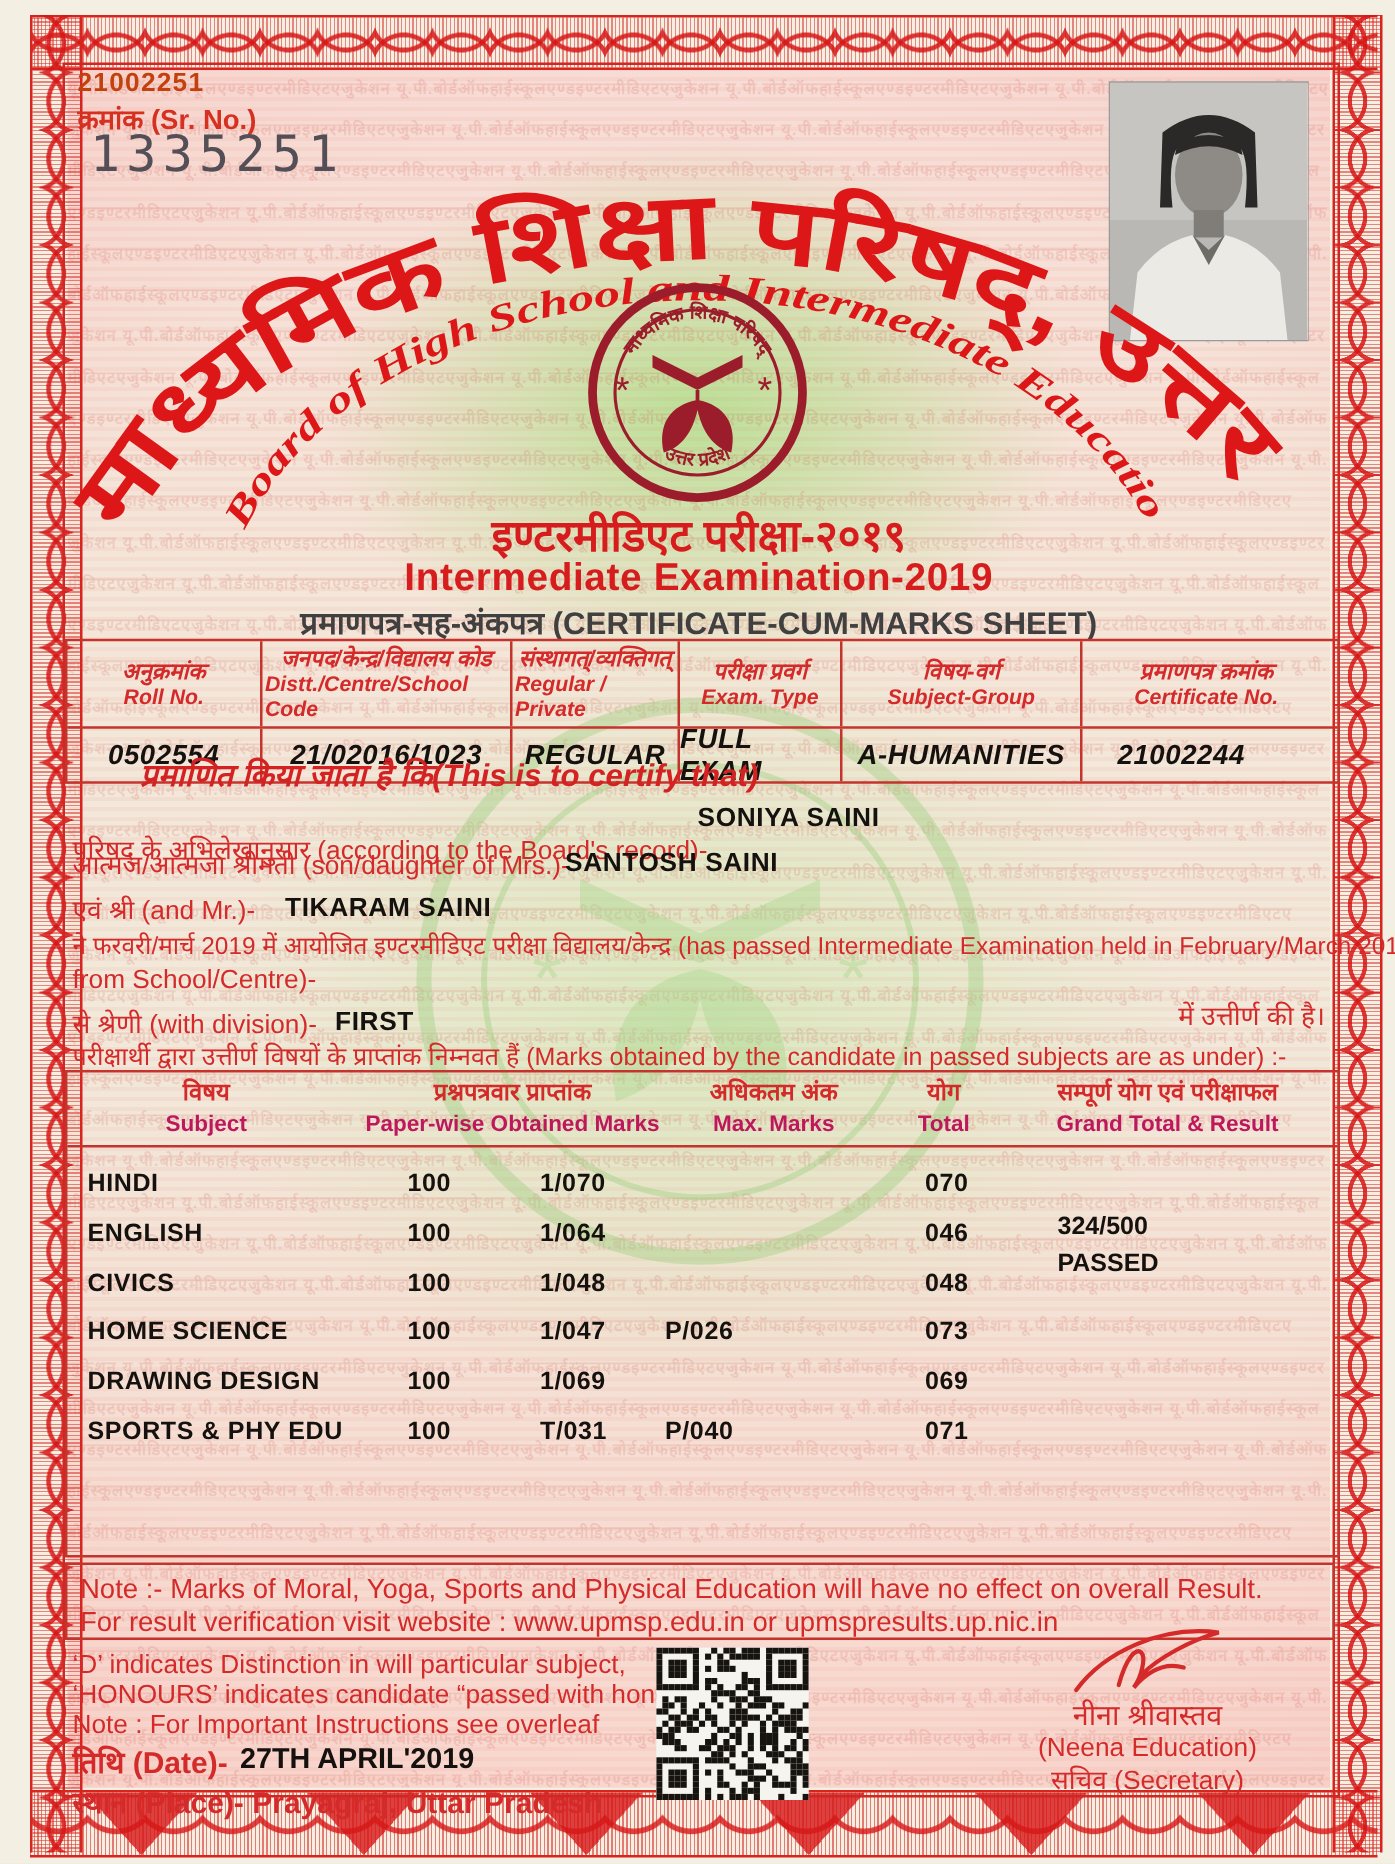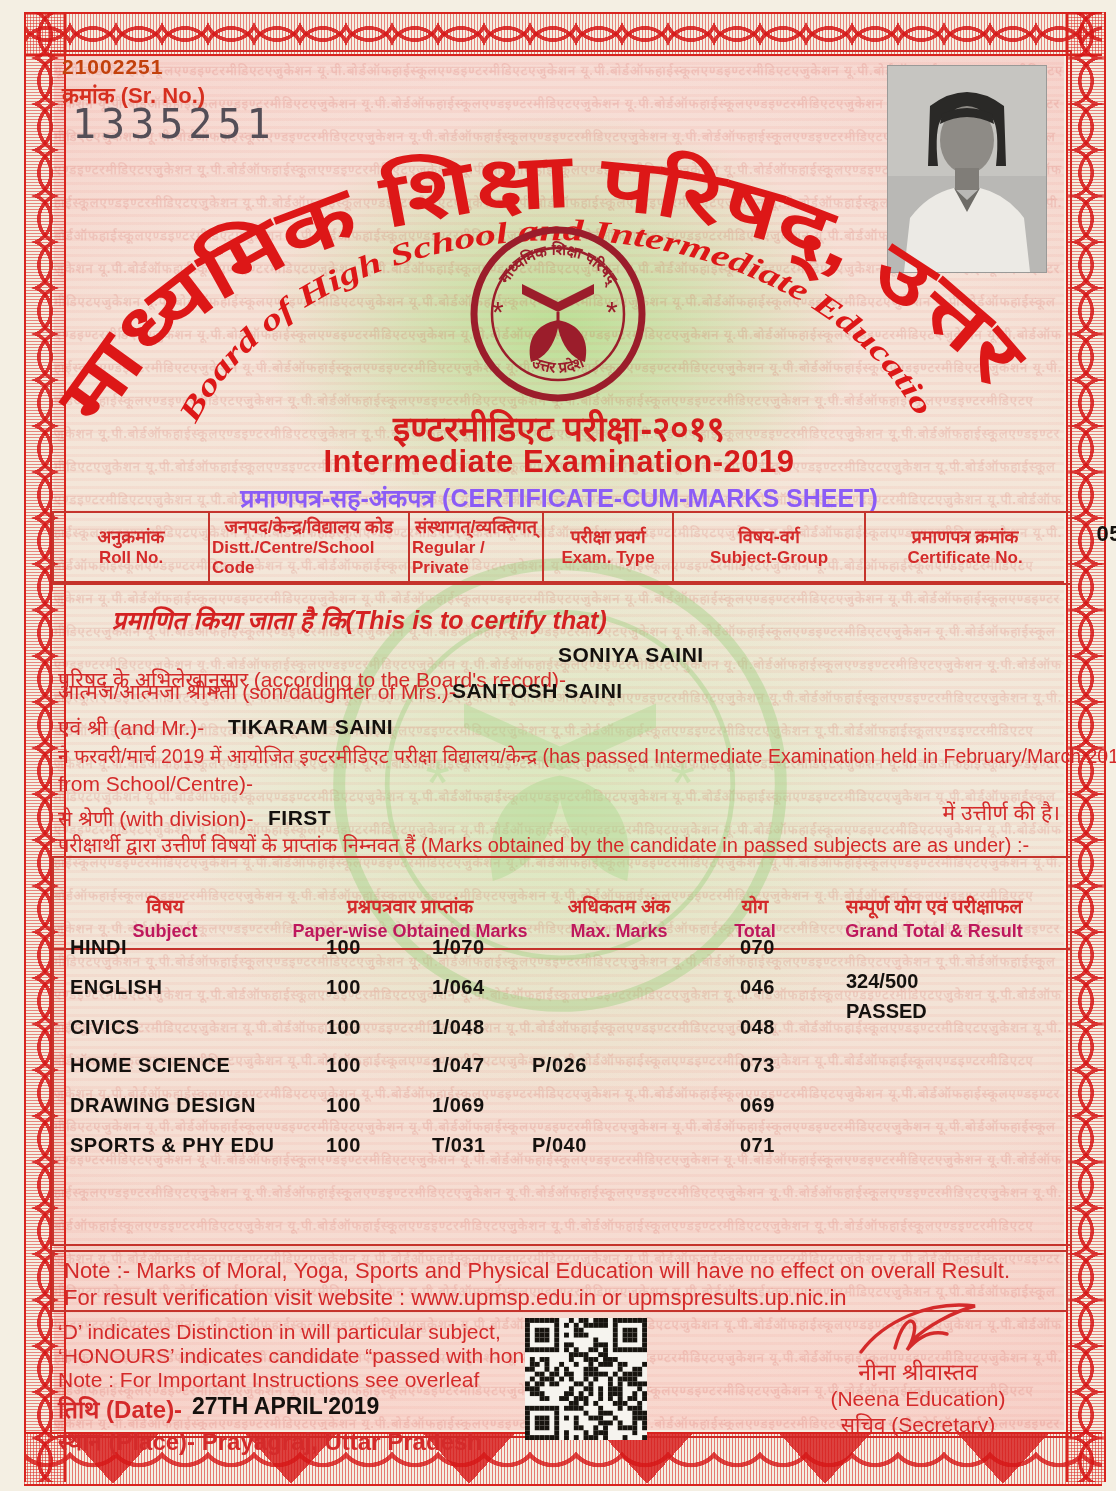--- a/index.html
+++ b/index.html
@@ -56,44 +56,44 @@
 
   .serial-print{left:62px;top:55px;font-size:21px;font-weight:bold;color:#c2410c;letter-spacing:1px;}
   .serial-label{left:62px;top:79px;font-size:22px;font-weight:bold;color:#d63020;}
   .serial-stamp{left:72px;top:101px;font-size:40px;color:#544e57;font-family:"DejaVu Sans Mono",monospace;letter-spacing:5px;}
 
   .photo{left:888px;top:66px;width:158px;height:206px;box-shadow:0 0 0 1px #9a9a98;}
 
   .arc-wrap{left:48px;top:62px;width:1020px;height:372px;}
   .exam-hi{left:54px;top:404px;width:1010px;text-align:center;font-size:35px;font-weight:bold;color:#d61c1c;}
   .exam-en{left:54px;top:444px;width:1010px;text-align:center;font-size:31px;font-weight:bold;color:#d61c1c;letter-spacing:.5px;}
-  .sheet-title{left:54px;top:480px;width:1010px;text-align:center;font-size:25px;font-weight:bold;color:#8b5cf6;}
+  .sheet-title{left:54px;top:480px;width:1010px;text-align:center;font-size:25px;font-weight:bold;color:#404040;}
 
   
-  .info-table{left:52px;top:511px;width:1016px;border:2px solid #c5342c;display:flex;flex-direction:row;}
+  .info-table{left:52px;top:511px;width:1016px;border:2px solid #c5342c;display:flex;flex-direction:column;font-style:italic;}
   .info-head{display:flex;border-bottom:2px solid #c5342c;}
   .info-vals{display:flex;}
   .ic{box-sizing:border-box;border-right:2px solid #c5342c;display:flex;flex-direction:column;align-items:center;justify-content:center;padding:3px 2px;}
   .ic:last-child{border-right:none;}
   .ic .hi{font-size:18px;font-weight:bold;color:#d42a2a;line-height:22px;}
   .ic .en{font-size:17px;font-weight:bold;color:#d42a2a;line-height:20px;}
   .iv{box-sizing:border-box;border-right:2px solid #c5342c;font-size:22px;font-weight:bold;color:#14110e;
       display:flex;align-items:center;justify-content:center;height:42px;letter-spacing:.5px;}
   .iv:last-child{border-right:none;}
   .w1{width:156px;} .w2{width:200px;} .w3{width:134px;} .w4{width:130px;} .w5{width:192px;} .w6{width:198px;}
   .info-vals .w6{justify-content:flex-start;padding-left:28px;}
 
   .certify-line{left:112px;top:602px;font-size:25px;font-weight:bold;font-style:italic;color:#d42222;}
   .lbl{font-size:21px;color:#d42a2a;}
   .val{font-size:21px;font-weight:bold;color:#14110e;letter-spacing:.5px;}
 
   
   .marks-box{left:52px;top:856px;width:1016px;height:386px;border:2px solid #c5342c;}
   .marks-head{position:absolute;left:0;top:4px;width:100%;display:flex;border-bottom:2px solid #c5342c;padding-bottom:6px;}
-  .mh{display:flex;flex-direction:column;align-items:center;justify-content:flex-start;margin-top:32px;}
+  .mh{display:flex;flex-direction:column;align-items:center;justify-content:flex-start;}
   .mh .hi{font-size:19px;font-weight:bold;color:#d42a2a;line-height:26px;}
   .mh .en{font-size:18px;font-weight:bold;color:#be185d;line-height:22px;}
   .m1{width:222px;} .m2{width:150px;} .m3{width:268px;} .m4{width:122px;} .m5{width:236px;}
   .mrow{position:absolute;left:0;width:100%;height:30px;}
   .mrow span{position:absolute;font-size:20px;font-weight:bold;color:#14110e;letter-spacing:.5px;white-space:nowrap;}
   .ms{left:16px;} .mm{left:272px;} .mp1{left:378px;} .mp2{left:478px;} .mt{left:686px;}
   .grand{position:absolute;left:792px;font-size:20px;font-weight:bold;color:#14110e;}
 
   
   .note-box{left:52px;top:1250px;width:1016px;height:62px;border:2px solid #c5342c;box-sizing:border-box;padding:5px 10px;}

